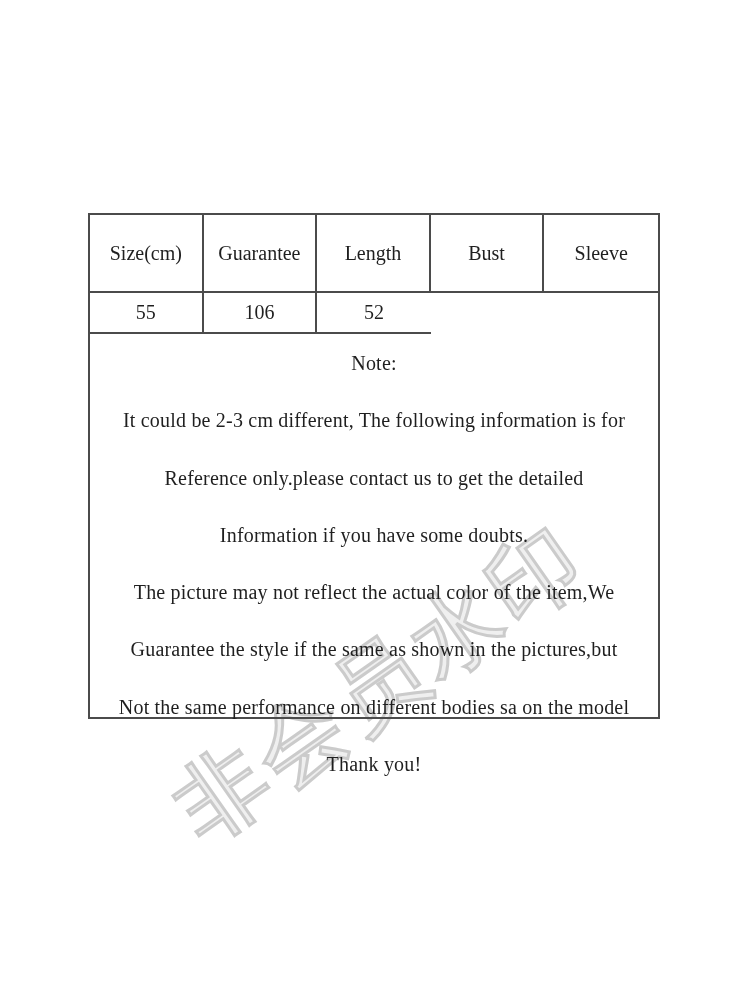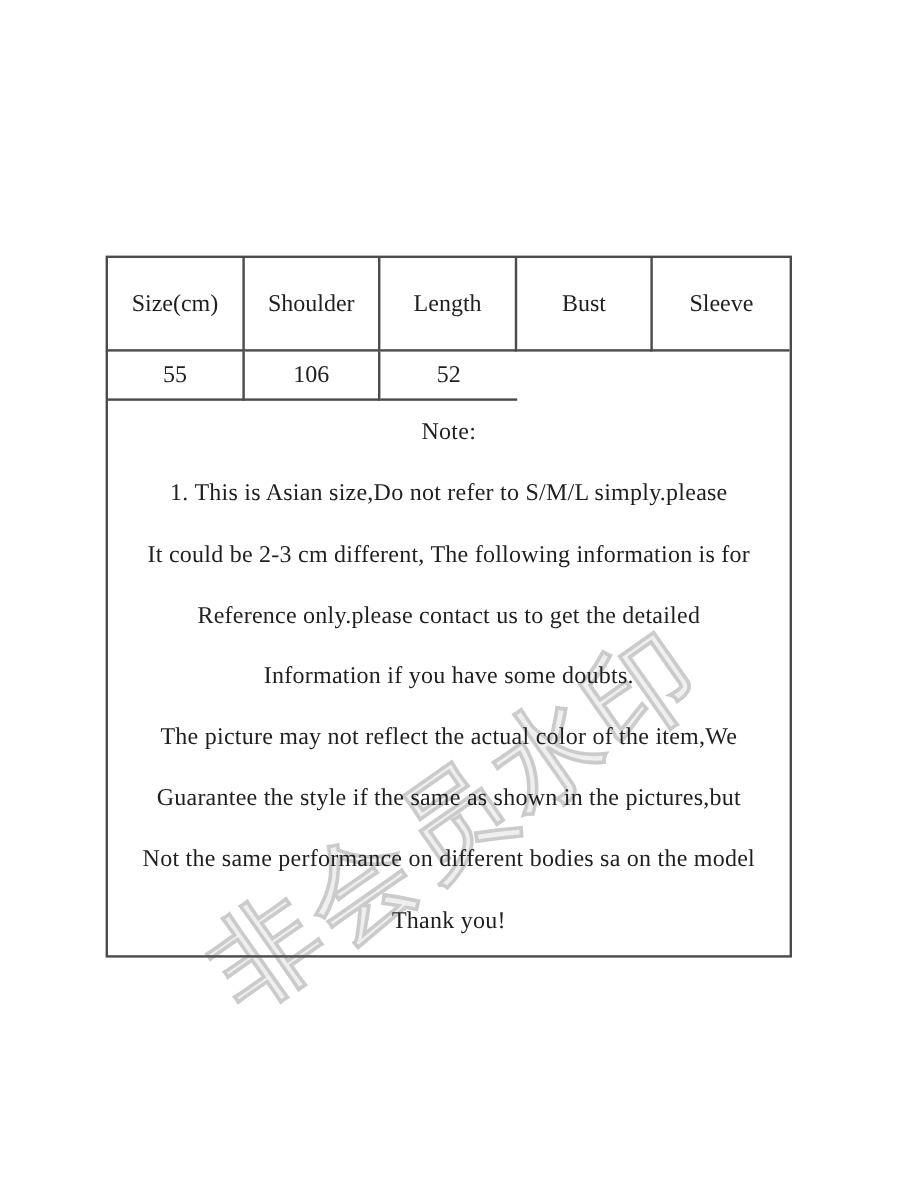--- a/index.html
+++ b/index.html
@@ -37,21 +37,21 @@
     font-family: sans-serif;
     color: rgba(203, 203, 203, 0.30);
     -webkit-text-stroke: 3px var(--wm);
     z-index: 0;
     user-select: none;
   }
 
   .sheet {
     position: absolute;
     left: 88px; top: 213px;
-    width: 572px; height: 585px;
+    width: 572px; height: 506px;
     border: 2px solid var(--line);
     z-index: 1;
     background: transparent;
   }
 
   .size-table {
     display: grid;
     grid-template-columns: repeat(5, 1fr);
     grid-template-rows: 78px 41px;
     width: 100%;
@@ -89,33 +89,32 @@
 <body>
 
 <div class="canvas">
 
   <div class="watermark">非会员水印</div>
 
   <div class="sheet">
 
     <div class="size-table">
       <div class="cell">Size(cm)</div>
-      <div class="cell">Shoulder</div>
+      <div class="cell">Guarantee</div>
       <div class="cell">Length</div>
       <div class="cell">Bust</div>
       <div class="cell last">Sleeve</div>
 
       <div class="cell">55</div>
       <div class="cell">106</div>
       <div class="cell last">52</div>
     </div>
 
     <div class="note-area">
       <div class="note-line">Note:</div>
-      <div class="note-line">1. This is Asian size,Do not refer to S/M/L simply.please</div>
       <div class="note-line">It could be 2-3 cm different, The following information is for</div>
       <div class="note-line">Reference only.please contact us to get the detailed</div>
       <div class="note-line">Information if you have some doubts.</div>
       <div class="note-line">The picture may not reflect the actual color of the item,We</div>
       <div class="note-line">Guarantee the style if the same as shown in the pictures,but</div>
       <div class="note-line">Not the same performance on different bodies sa on the model</div>
       <div class="note-line">Thank you!</div>
     </div>
 
   </div>

